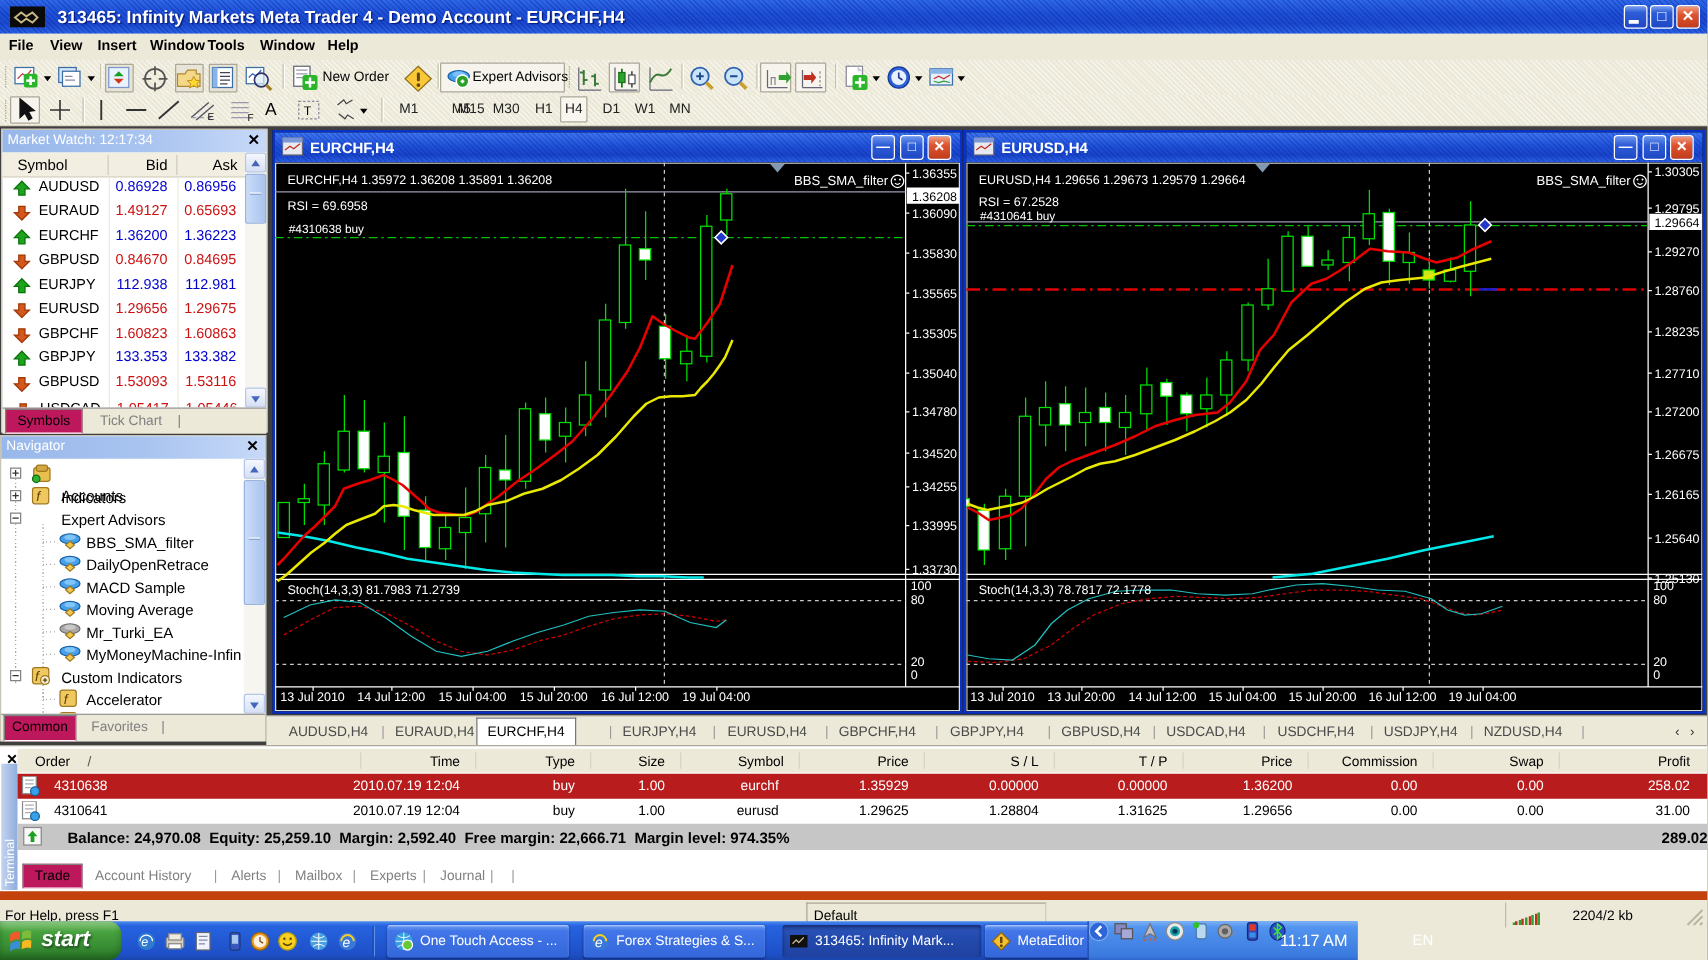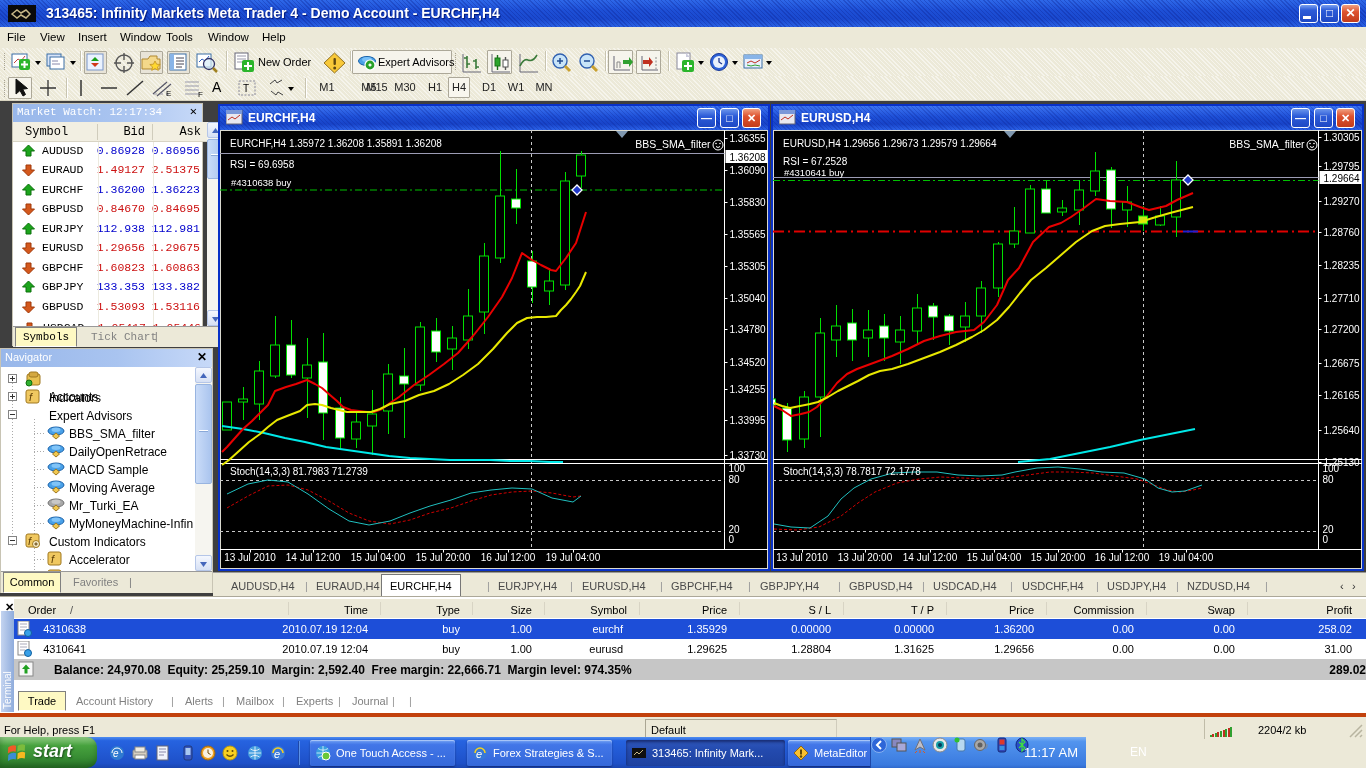--- a/index.html
+++ b/index.html
@@ -6,21 +6,21 @@
 .abs { position:absolute; }
 #root { position:relative; width:1366px; height:768px; }
 #titlebar { left:0; top:0; width:1366px; height:27px;
   background:repeating-linear-gradient(45deg, rgba(10,30,140,.30) 0 1px, rgba(0,0,0,0) 1px 3px),
              linear-gradient(180deg,#2E68E9 0%,#1D4FD6 40%,#1A49CF 70%,#2B62E4 100%);
   color:#fff; font-weight:bold; font-size:14px; }
 .winbtn { position:absolute; top:4px; width:19px; height:19px; border:1px solid #fff; border-radius:3px;
   background:linear-gradient(180deg,#7AA0F0 0%,#2D5CD8 30%,#1E48C4 100%); color:#fff; font-size:12px; text-align:center; line-height:17px;}
 .winbtn.close { background:linear-gradient(180deg,#F0A080 0%,#DE5330 40%,#C23C1B 100%); }
 #menubar { left:0; top:27px; width:1366px; height:21px; background:#ECE9D8; font-size:11.5px; color:#000; }
-#menubar span { position:absolute; top:4px; }
+#menubar span { position:absolute; top:4px;font-weight:bold; }
 .tbrow { left:0; width:1366px; background:#ECE9D8; }
 #toolbar1 { top:48px; height:28px; }
 #toolbar2 { top:76px; height:25px; border-bottom:1px solid #D8D4C0;}
 .grip { position:absolute; top:5px; width:3px; height:17px; border-left:1px dotted #A8A494; }
 .tsep { position:absolute; top:3px; width:2px; height:20px; border-left:1px solid #C8C4B0; border-right:1px solid #fff;}
 .pressed { border:1px solid #ACA899; background:#E8E4D8; border-radius:1px; }
 .tfbtn { position:absolute; font-size:11px; color:#222; top:81px; text-align:center; }
 #mdi { left:0; top:101px; width:1366px; height:495px; background:#3F3F3F; }
 .panel { position:absolute; background:#FFFFFF; }
 .phead { position:absolute; left:0; top:0; right:0; height:18px;
@@ -29,42 +29,42 @@
 .phead .x { position:absolute; right:5px; top:2px; color:#000; font-size:12px; font-weight:bold; line-height:12px;}
 .mwrow { position:absolute; left:1px; width:191px; height:20px; font-size:11.5px; }
 .mwrow .sym { position:absolute; left:28px; top:3px; color:#000; }
 .mwrow .bid { position:absolute; right:60px; top:3px; }
 .mwrow .ask { position:absolute; right:5px; top:3px; }
 .blue { color:#0000CC; } .red { color:#CC1111; }
 .scroll { position:absolute; width:17px; background:#F6F5F0; }
 .sbtn { position:absolute; left:0; width:17px; height:16px; background:linear-gradient(180deg,#F4F7FE,#D6E0F4); border:1px solid #B5C6E8; border-radius:2px; }
 .sbtn svg { position:absolute; left:3px; top:4px; }
 .sthumb { position:absolute; left:0; width:17px; background:linear-gradient(90deg,#CADCF8,#AAC4EE); border:1px solid #98B4E0; border-radius:2px;}
-.tab-active { position:absolute; background:#fef9c3; border:1px solid #808080; border-bottom:1px solid #fff; color:#000; text-align:center; font-size:11px; }
+.tab-active { position:absolute; background:#be185d; border:1px solid #808080; border-bottom:1px solid #fff; color:#000; text-align:center; font-size:11px; }
 .tab-grey { position:absolute; color:#808080; font-size:11px; }
 .tree { position:absolute; font-size:12px; color:#000; white-space:nowrap; }
 .cwin { position:absolute; border:2px solid #0831C8; background:#000; }
 .ctitle { position:absolute; left:0; top:0; right:0; height:24px;
   background:repeating-linear-gradient(45deg, rgba(10,30,140,.25) 0 1px, rgba(0,0,0,0) 1px 3px),
              linear-gradient(180deg,#3C74F2 0%,#1E50D8 45%,#1743C8 75%,#2B62E8 100%);
   color:#fff; font-weight:bold; font-size:12px; }
 .cbtn { position:absolute; top:2px; width:19px; height:20px; border:1px solid #fff; border-radius:3px;
   background:linear-gradient(180deg,#6C96EC 0%,#2D5CD8 40%,#1E48C4 100%); color:#fff; font-size:11px; text-align:center; line-height:18px;}
 .cbtn.close { background:linear-gradient(180deg,#F0A080 0%,#DE5330 40%,#C23C1B 100%); }
 #charttabs { position:absolute; left:213px; top:572px; width:1153px; height:24px; background:#ECE9D8; font-size:11px; color:#4A4A4A; border-top:1px solid #999;}
 #charttabs .ct { position:absolute; top:7px; }
 #charttabs .sep { position:absolute; top:7px; color:#999; }
 #charttabs .act { position:absolute; background:#fff; border:1px solid #777; border-bottom:1px solid #fff; color:#000; top:1px; padding:5px 8px 4px 8px; }
 #terminal { left:0; top:596px; width:1366px; height:117px; background:#fff; font-size:11px; border-top:1px solid #ACA899;}
 .th { position:absolute; top:5px; color:#000;}
 .td { position:absolute; top:4px; }
 #balrow { position:absolute; left:14px; top:62px; width:1352px; height:21px; background:#C6C6C6; color:#000; font-weight:bold; font-size:12px;}
 #termtabs { position:absolute; left:14px; top:94px; width:1352px; height:23px; font-size:11px; color:#808080; }
 #termstrip { position:absolute; left:1px; top:14px; width:13px; height:101px; background:linear-gradient(90deg,#C4D4F0,#8FACDC); }
-#statusbar { left:0; top:713px; width:1366px; height:24px; background:#ECE9D8; border-top:4px solid #c2410c; font-size:11px; color:#000;}
+#statusbar { left:0; top:713px; width:1366px; height:24px; background:#ECE9D8; border-top:7px solid #c2410c; font-size:11px; color:#000;}
 #taskbar { left:0; top:737px; width:1086px; height:31px;
   background:linear-gradient(180deg,#4E8DF0 0%,#2663E0 12%,#1E50C8 85%,#1A45AE 100%); }
 #startbtn { position:absolute; left:0; top:0; width:97px; height:31px; border-radius:0 10px 10px 0;
   background:linear-gradient(180deg,#8FCB83 0%,#47A23E 28%,#348831 75%,#2A7429 100%);
   color:#fff; font-weight:bold; font-style:italic; font-size:18px; box-shadow:inset 0 -3px 6px rgba(0,40,0,.3);}
 .taskbtn { position:absolute; top:3px; height:26px; border-radius:2px; color:#fff; font-size:11px;
   background:linear-gradient(180deg,#6FA0F4 0%,#4276E8 18%,#3468DA 100%); box-shadow:inset 0 1px 1px rgba(255,255,255,.45), 0 1px 2px rgba(0,0,30,.4);}
 .taskbtn.dark { background:linear-gradient(180deg,#2F57BC 0%,#234AAE 40%,#1E42A0 100%); box-shadow:inset 0 2px 3px rgba(0,0,40,.5);}
 .taskbtn .tt { position:absolute; left:26px; top:7px; white-space:nowrap; overflow:hidden; }
 #tray { position:absolute; right:0; top:0; width:216px; height:31px;
@@ -270,21 +270,21 @@
 <div class="tfbtn" style="left:342px;width:22px;margin-left:16px;">M5</div>
 <div class="tfbtn" style="left:364px;width:26px;">M15</div>
 <div class="tfbtn" style="left:392px;width:26px;">M30</div>
 <div class="tfbtn" style="left:424px;width:22px;">H1</div>
 <div class="abs pressed" style="left:448px;top:77px;width:22px;height:21px;background:#F8F6EE;"></div>
 <div class="tfbtn" style="left:448px;width:22px;">H4</div>
 <div class="tfbtn" style="left:478px;width:22px;">D1</div>
 <div class="tfbtn" style="left:504px;width:24px;">W1</div>
 <div class="tfbtn" style="left:532px;width:24px;">MN</div>
 <div id="mdi" class="abs"></div>
-<div class="panel abs" style="left:12px;top:103px;width:191px;height:243px;border:1px solid #C8C4B4;font-family:Liberation Mono, monospace;">
+<div class="panel abs" style="left:1px;top:103px;width:213px;height:243px;border:1px solid #C8C4B4;">
 <div class="phead">Market Watch: 12:17:34<span class="x">✕</span></div>
 <div class="abs" style="left:0;top:18px;width:194px;height:20px;background:#F2EFE2;border-bottom:1px solid #D8D4C4;font-size:12px;color:#000;">
 <span style="position:absolute;left:12px;top:3px;">Symbol</span>
         <span style="position:absolute;right:62px;top:3px;">Bid</span>
         <span style="position:absolute;right:6px;top:3px;">Ask</span>
 <div class="abs" style="left:84px;top:2px;width:1px;height:16px;background:#D0CCBC;"></div>
 <div class="abs" style="left:139px;top:2px;width:1px;height:16px;background:#D0CCBC;"></div>
 </div>
 <div class="mwrow" style="top:37px;">
 <svg class="abs" style="left:7px;top:3px;" width="15" height="14">
@@ -293,21 +293,21 @@
 <span class="sym">AUDUSD</span>
         <span class="bid blue">0.86928</span>
         <span class="ask blue">0.86956</span>
 </div>
 <div class="mwrow" style="top:56px;">
 <svg class="abs" style="left:7px;top:3px;" width="15" height="14">
           <path d="M7.5 13 L13.5 7 L10 7 L10 2 L5 2 L5 7 L1.5 7 Z" fill="#D4581C" stroke="#A03808"></path>
         </svg>
 <span class="sym">EURAUD</span>
         <span class="bid red">1.49127</span>
-        <span class="ask red">2.51375</span>
+        <span class="ask red">0.65693</span>
 </div>
 <div class="mwrow" style="top:76px;">
 <svg class="abs" style="left:7px;top:3px;" width="15" height="14">
           <path d="M7.5 1 L13.5 7 L10 7 L10 12 L5 12 L5 7 L1.5 7 Z" fill="#1CA41C" stroke="#0A700A"></path>
         </svg>
 <span class="sym">EURCHF</span>
         <span class="bid blue">1.36200</span>
         <span class="ask blue">1.36223</span>
 </div>
 <div class="mwrow" style="top:95px;">
@@ -826,21 +826,21 @@
 <div style="position:absolute;left:458px;top:3px;width:1px;height:13px;background:#D8D4C4;"></div>
 <div style="position:absolute;left:530px;top:3px;width:1px;height:13px;background:#D8D4C4;"></div>
 <div style="position:absolute;left:625px;top:3px;width:1px;height:13px;background:#D8D4C4;"></div>
 <div style="position:absolute;left:725px;top:3px;width:1px;height:13px;background:#D8D4C4;"></div>
 <div style="position:absolute;left:829px;top:3px;width:1px;height:13px;background:#D8D4C4;"></div>
 <div style="position:absolute;left:932px;top:3px;width:1px;height:13px;background:#D8D4C4;"></div>
 <div style="position:absolute;left:1032px;top:3px;width:1px;height:13px;background:#D8D4C4;"></div>
 <div style="position:absolute;left:1132px;top:3px;width:1px;height:13px;background:#D8D4C4;"></div>
 <div style="position:absolute;left:1233px;top:3px;width:1px;height:13px;background:#D8D4C4;"></div>
 </div>
-<div class="abs" style="left:14px;top:22px;width:1352px;height:20px;background:#1d4ed8;color:#fff;font-size:11px;">
+<div class="abs" style="left:14px;top:22px;width:1352px;height:20px;background:#b91c1c;color:#fff;font-size:11px;">
 <svg class="abs" style="left:3px;top:2px;" width="16" height="16">
           <rect x="1" y="0" width="11" height="14" fill="#fff" stroke="#888"></rect>
           <path d="M3 3 h7 M3 6 h7 M3 9 h5" stroke="#AAB"></path>
           <circle cx="11" cy="12" r="3.5" fill="#38A0E8" stroke="#1060A0"></circle>
         </svg>
 <span class="td" style="left:72px;width:100px;text-align:right;display:block;position:absolute;margin-left:-100px;">4310638</span>
 <span class="td" style="left:354px;width:100px;text-align:right;display:block;position:absolute;margin-left:-100px;">2010.07.19 12:04</span>
 <span class="td" style="left:446px;width:100px;text-align:right;display:block;position:absolute;margin-left:-100px;">buy</span>
 <span class="td" style="left:518px;width:100px;text-align:right;display:block;position:absolute;margin-left:-100px;">1.00</span>
 <span class="td" style="left:609px;width:100px;text-align:right;display:block;position:absolute;margin-left:-100px;">eurchf</span>

